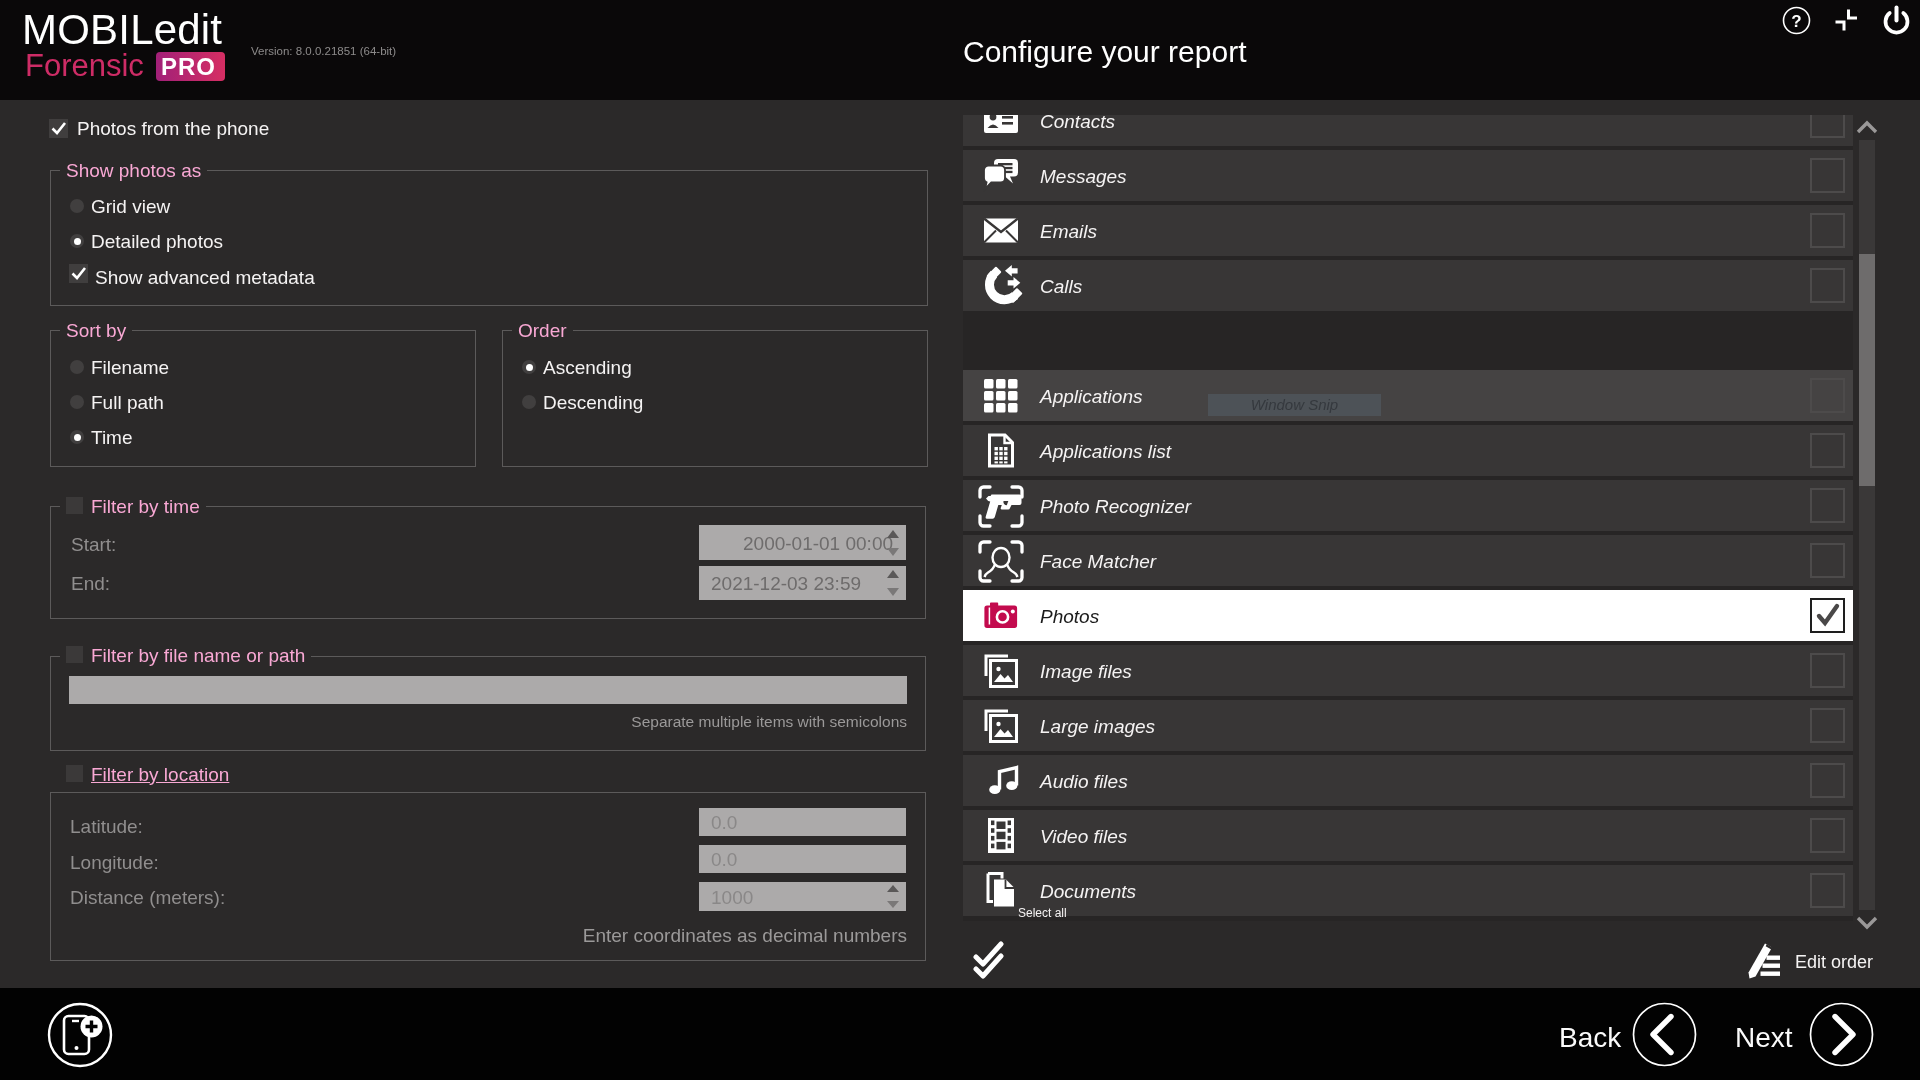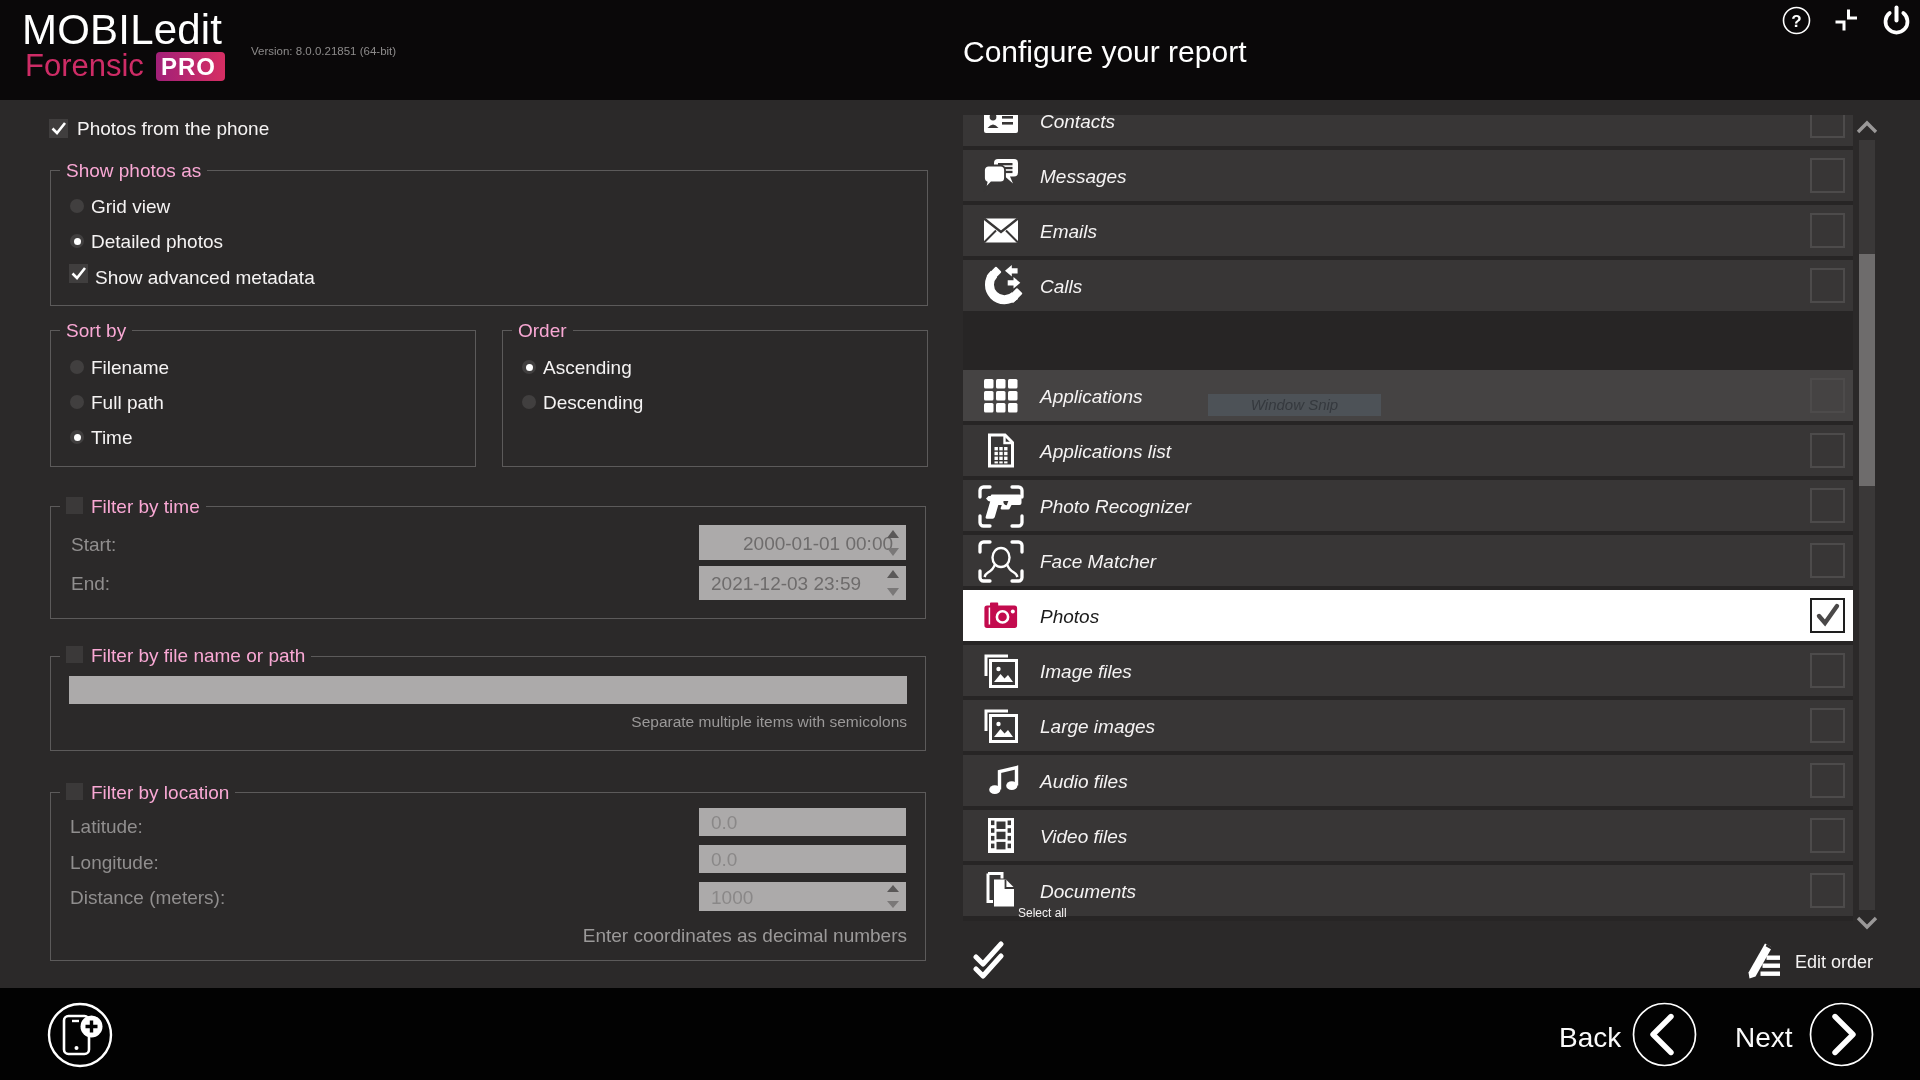--- a/index.html
+++ b/index.html
@@ -101,21 +101,21 @@
   <path d="M9 1 L15 9 H3 Z" fill="#5a5858"></path>
     <path d="M9 27 L3 19 H15 Z" fill="#7a7878"></path>
 </svg>
 
 <div class="fs" style="left:50px; top:656px; width:876px; height:95px;"></div>
 <div class="leg" style="left:60px; top:646px; padding-left:6px;"><span style="display:inline-block;width:17px;height:17px;background:#3b3939;vertical-align:-1px;margin-right:8px;"></span>Filter by file name or path</div>
 <div class="input" style="left:69px; top:676px; width:838px; height:28px;"></div>
 <div class="abs" style="right:1013px; top:714px; color:#9b9999; font-size:15.5px; line-height:16px; white-space:nowrap;">Separate multiple items with semicolons</div>
 
 <div class="fs" style="left:50px; top:792px; width:876px; height:169px;"></div>
-<div class="leg" style="left:60px; top:783px; padding-left:6px;"><span style="display:inline-block;width:17px;height:17px;background:#3b3939;vertical-align:-1px;margin-right:8px;"></span>Filter by location</div>
+<div class="leg" style="left:60px; top:765px; padding-left:6px;text-decoration:underline;"><span style="display:inline-block;width:17px;height:17px;background:#3b3939;vertical-align:-1px;margin-right:8px;"></span>Filter by location</div>
 <div class="glbl" style="left:70px; top:817px;">Latitude:</div>
 <div class="input" style="left:699px; top:808px; width:207px; height:28px;"></div>
 <div class="itxt" style="left:711px; top:813px; color:#8a8888;">0.0</div>
 <div class="glbl" style="left:70px; top:853px;">Longitude:</div>
 <div class="input" style="left:699px; top:845px; width:207px; height:28px;"></div>
 <div class="itxt" style="left:711px; top:850px; color:#8a8888;">0.0</div>
 <div class="glbl" style="left:70px; top:888px;">Distance (meters):</div>
 <div class="input" style="left:699px; top:882px; width:207px; height:29px;"></div>
 <div class="itxt" style="left:711px; top:888px; color:#8a8888;">1000</div>
 <svg class="abs" style="left:884px; top:884px;" width="18" height="25" viewBox="0 0 18 25">

